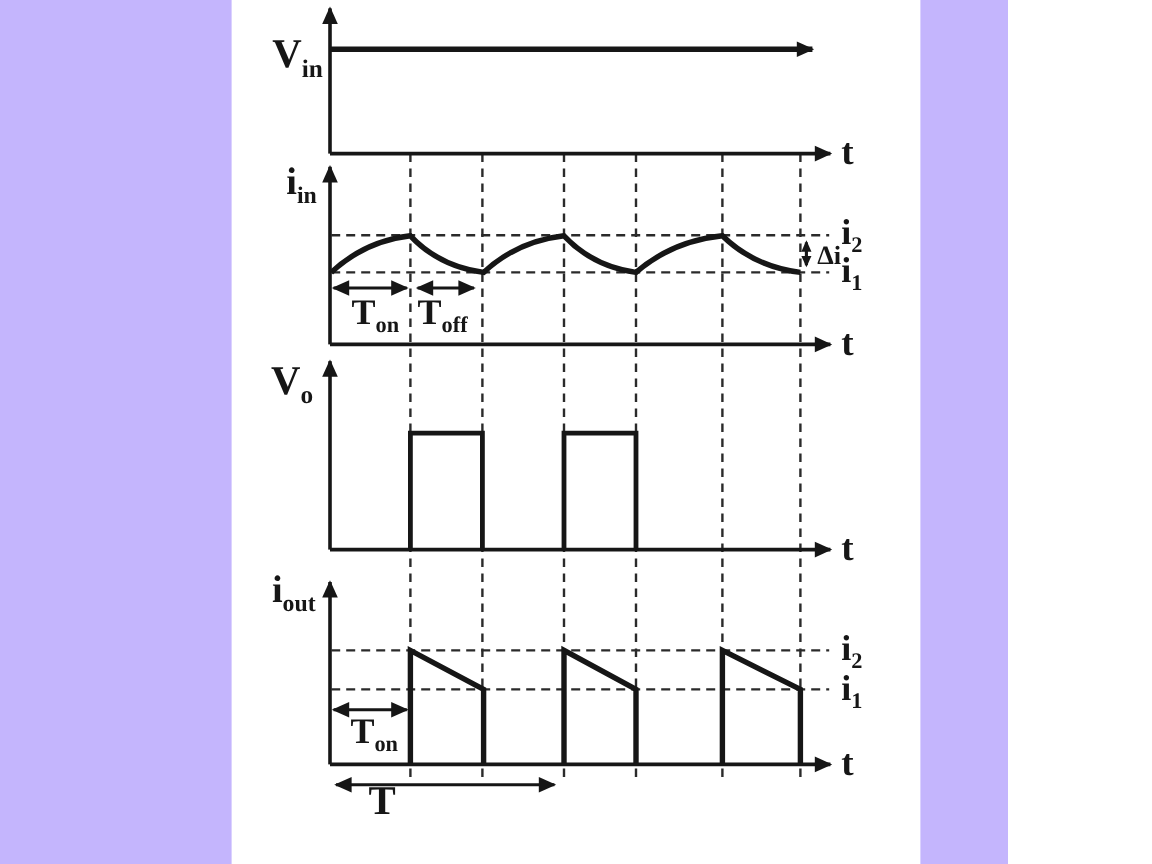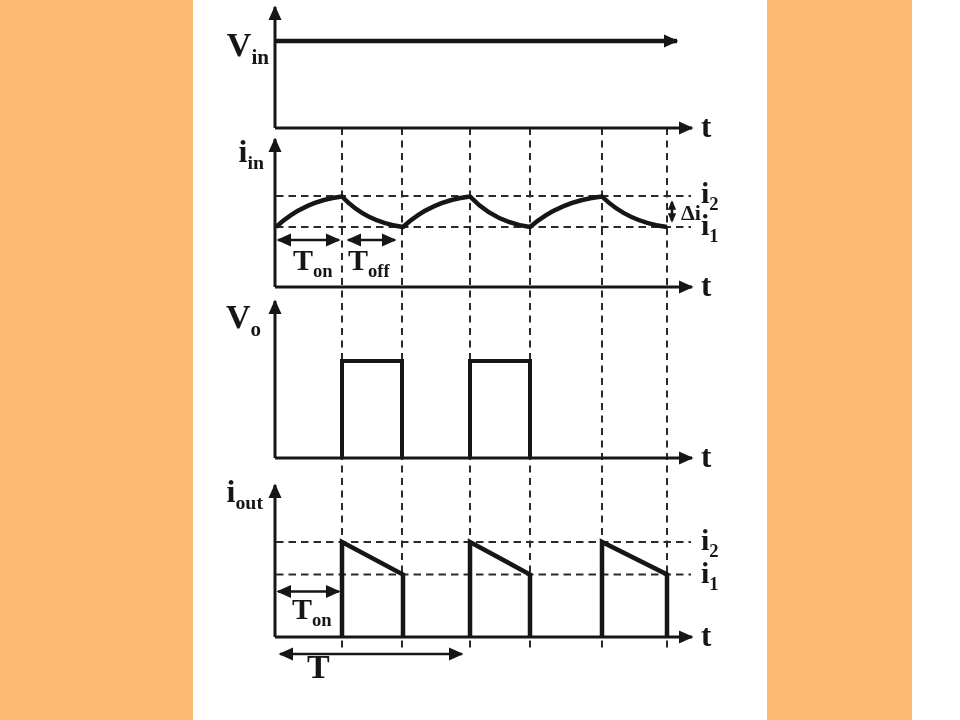--- a/index.html
+++ b/index.html
@@ -1,20 +1,20 @@
 <!DOCTYPE html>
 <html><head>
 <meta charset="utf-8">
 <style>
   html, body { margin: 0; padding: 0; }
   .stage {
     position: relative;
-    width: 912px;
+    width: 840px;
     height: 720px;
-    background: #fdba74;
+    background: #c4b5fd;
     overflow: hidden;
   }
   .panel {
     position: absolute;
     left: 193px;
     top: 0;
     width: 574px;
     height: 720px;
     background: #ffffff;
   }

